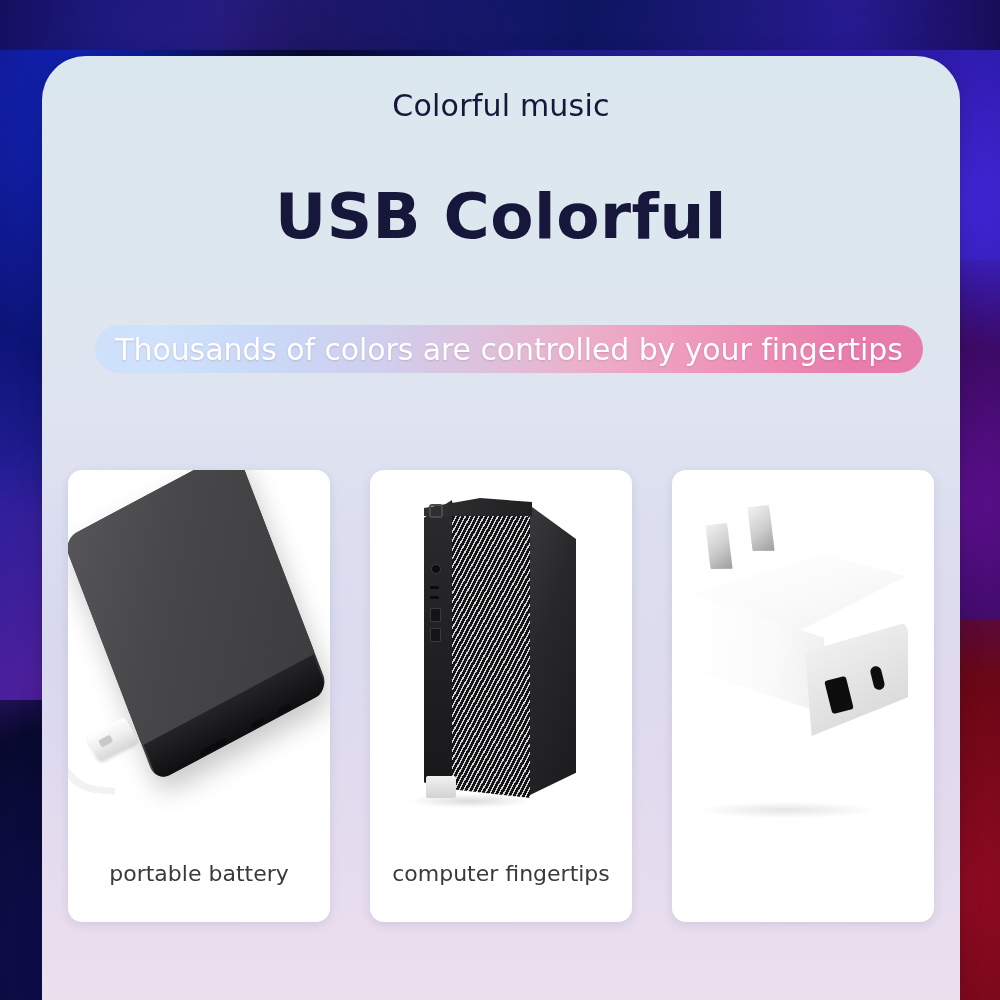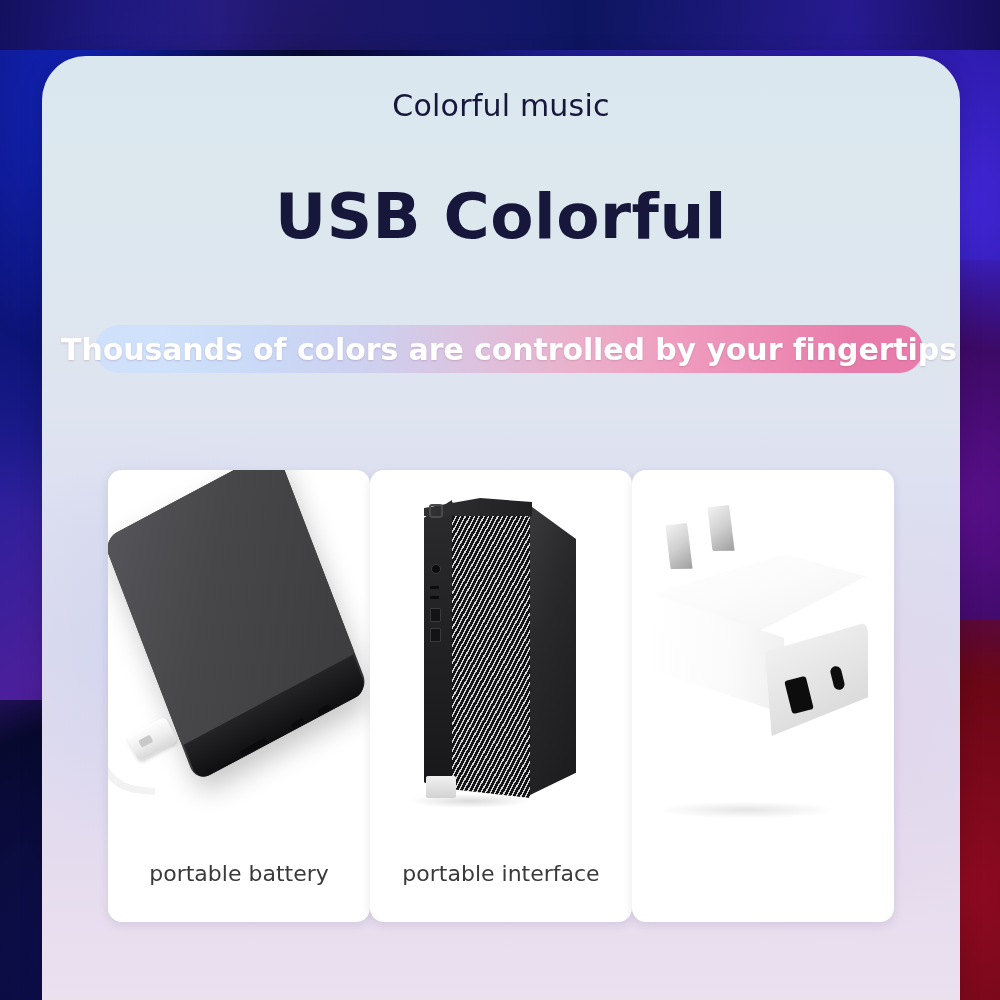--- a/index.html
+++ b/index.html
@@ -113,30 +113,30 @@
       #eab1cb 58%,
       #ef9dbf 70%,
       #ec8bb4 82%,
       #e87cab 92%,
       #e87cab 100%);
     filter:blur(.4px);
   }
   .pill-text {
     position:absolute; inset:0;
     display:flex; align-items:center; justify-content:center;
-    font-size:30px; font-weight:700; color:#ffffff;
+    font-size:30px; font-weight:400; color:#ffffff;
     letter-spacing:-.1px;
     text-shadow:0 1px 2px rgba(120,60,100,.22);
     white-space:nowrap;
   }
 
   
   .cards {
     position:absolute; left:26px; top:414px; width:866px;
-    display:flex; justify-content:center;
+    display:flex; justify-content:space-between;
   }
   .card {
     width:262px; height:452px;
     background:#ffffff;
     border-radius:14px;
     box-shadow:0 3px 10px rgba(90,80,120,.14);
     position:relative;
     overflow:hidden;
   }
   .card-media { position:absolute; left:0; top:0; width:100%; height:384px; }
@@ -333,21 +333,21 @@
           <div class="pc-topcap"></div>
           <div class="pc-power"></div>
           <div class="pc-jack"></div>
           <div class="pc-usb u1"></div>
           <div class="pc-usb u2"></div>
           <div class="pc-usb u3"></div>
           <div class="pc-usb u4"></div>
           <div class="pc-foot"></div>
         </div>
       </div>
-      <div class="card-label">portable interface</div>
+      <div class="card-label">computer fingertips</div>
     </div>
 
     <div class="card">
       <div class="card-media">
         <div class="ad-shadow"></div>
         <div class="ad-wrap">
           <div class="ad-prong p1"></div>
           <div class="ad-prong p2"></div>
           <div class="ad-top"></div>
           <div class="ad-body"></div>

